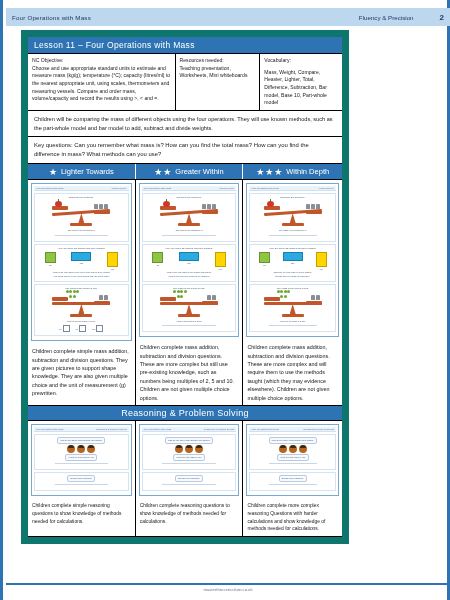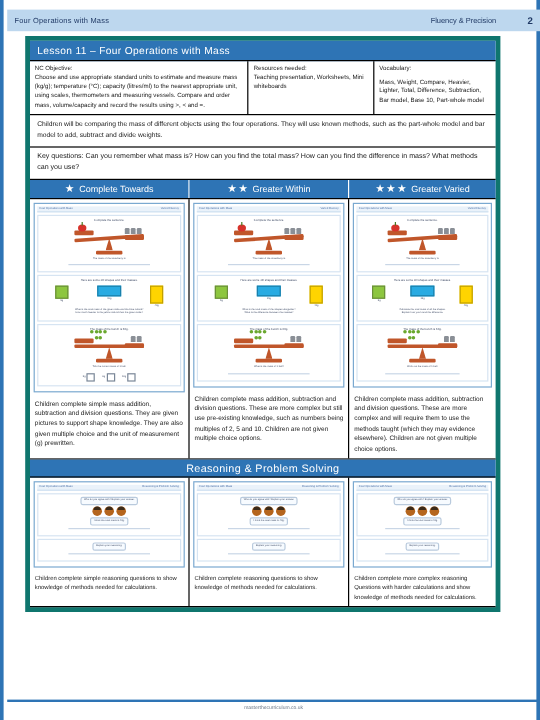--- a/index.html
+++ b/index.html
@@ -19,22 +19,22 @@
     position:absolute;left:3px;top:8px;width:444px;height:18px;
     background:#bdd7ee;display:flex;align-items:center;
     box-sizing:border-box;padding:0 6px;
   }
   .topbar .left{font-size:6.2px;color:#1f3864;letter-spacing:.2px;}
   .topbar .spacer{flex:1;}
   .topbar .right{font-size:6.2px;color:#1f3864;margin-right:26px;}
   .topbar .pageno{font-size:8px;color:#1f3864;font-weight:bold;}
   
   .sheet{
-    position:absolute;left:18px;top:30px;width:396px;
-    border:4px solid #0f766e;box-sizing:border-box;
+    position:absolute;left:18px;top:30px;width:328px;
+    border:7px solid #0f766e;box-sizing:border-box;
   }
   .lesson-title{
     background:#2e74b5;color:#fff;font-size:8.5px;
     padding:3px 6px;border-bottom:1px solid #000;letter-spacing:.3px;
   }
   .info-row{display:flex;border-bottom:1px solid #000;}
   .info-cell{
     box-sizing:border-box;padding:3px 4px;font-size:5.1px;line-height:1.5;
     color:#1a1a1a;
   }
@@ -192,36 +192,36 @@
     <div class="keyq">
       <span class="lbl">Key questions:</span>
       <span>Can you remember what mass is? How can you find the total mass? How can you find the difference in mass? What methods can you use?</span>
     </div>
 
     <div class="diff-head">
       <div class="dh a">
         <span class="stars">
           <span class="star">★</span>
         </span>
-        <span>Complete Towards</span>
+        <span>Lighter Towards</span>
       </div>
       <div class="dh b">
         <span class="stars">
           <span class="star">★</span>
           <span class="star">★</span>
         </span>
         <span>Greater Within</span>
       </div>
       <div class="dh c">
         <span class="stars">
           <span class="star">★</span>
           <span class="star">★</span>
           <span class="star">★</span>
         </span>
-        <span>Greater Varied</span>
+        <span>Within Depth</span>
       </div>
     </div>
 
     <div class="diff-body">
 
       <div class="diff-col a">
         <div class="thumb-wrap">
           <div class="thumb">
             <div class="ws-top">
               <span>Four Operations with Mass</span>

